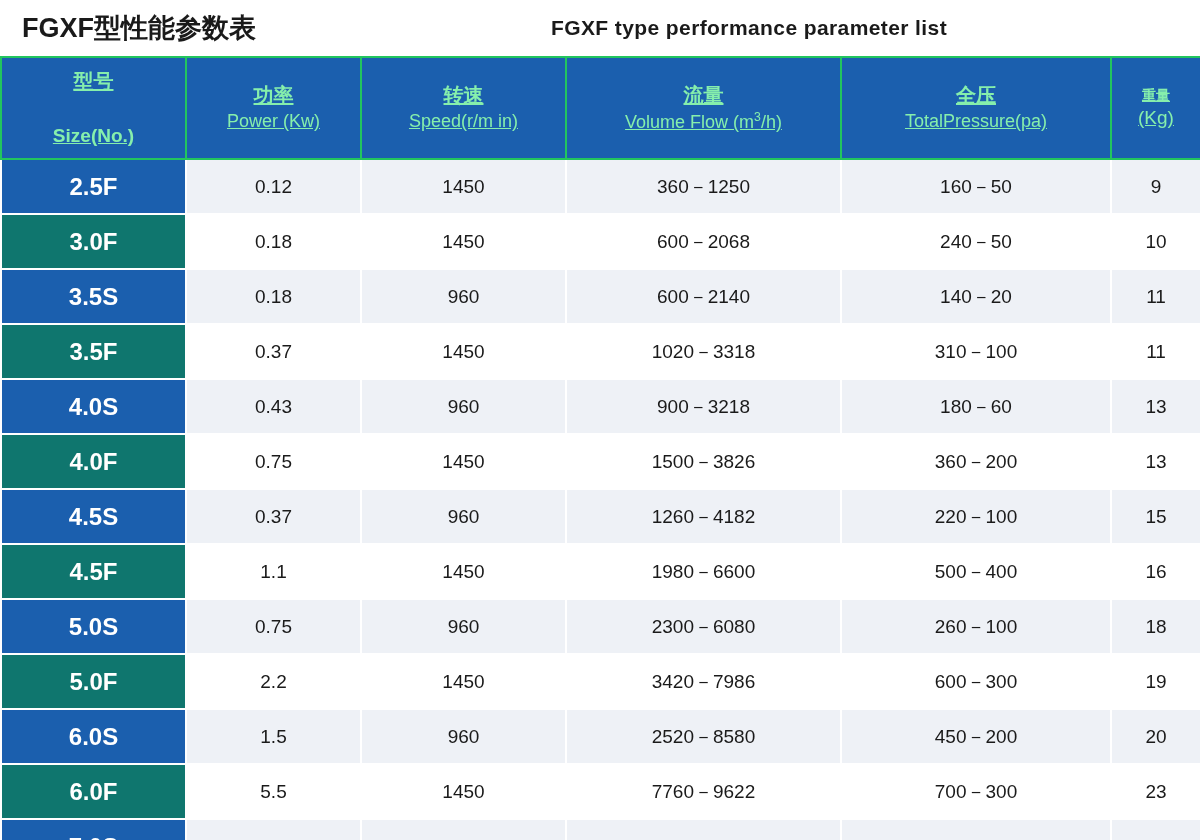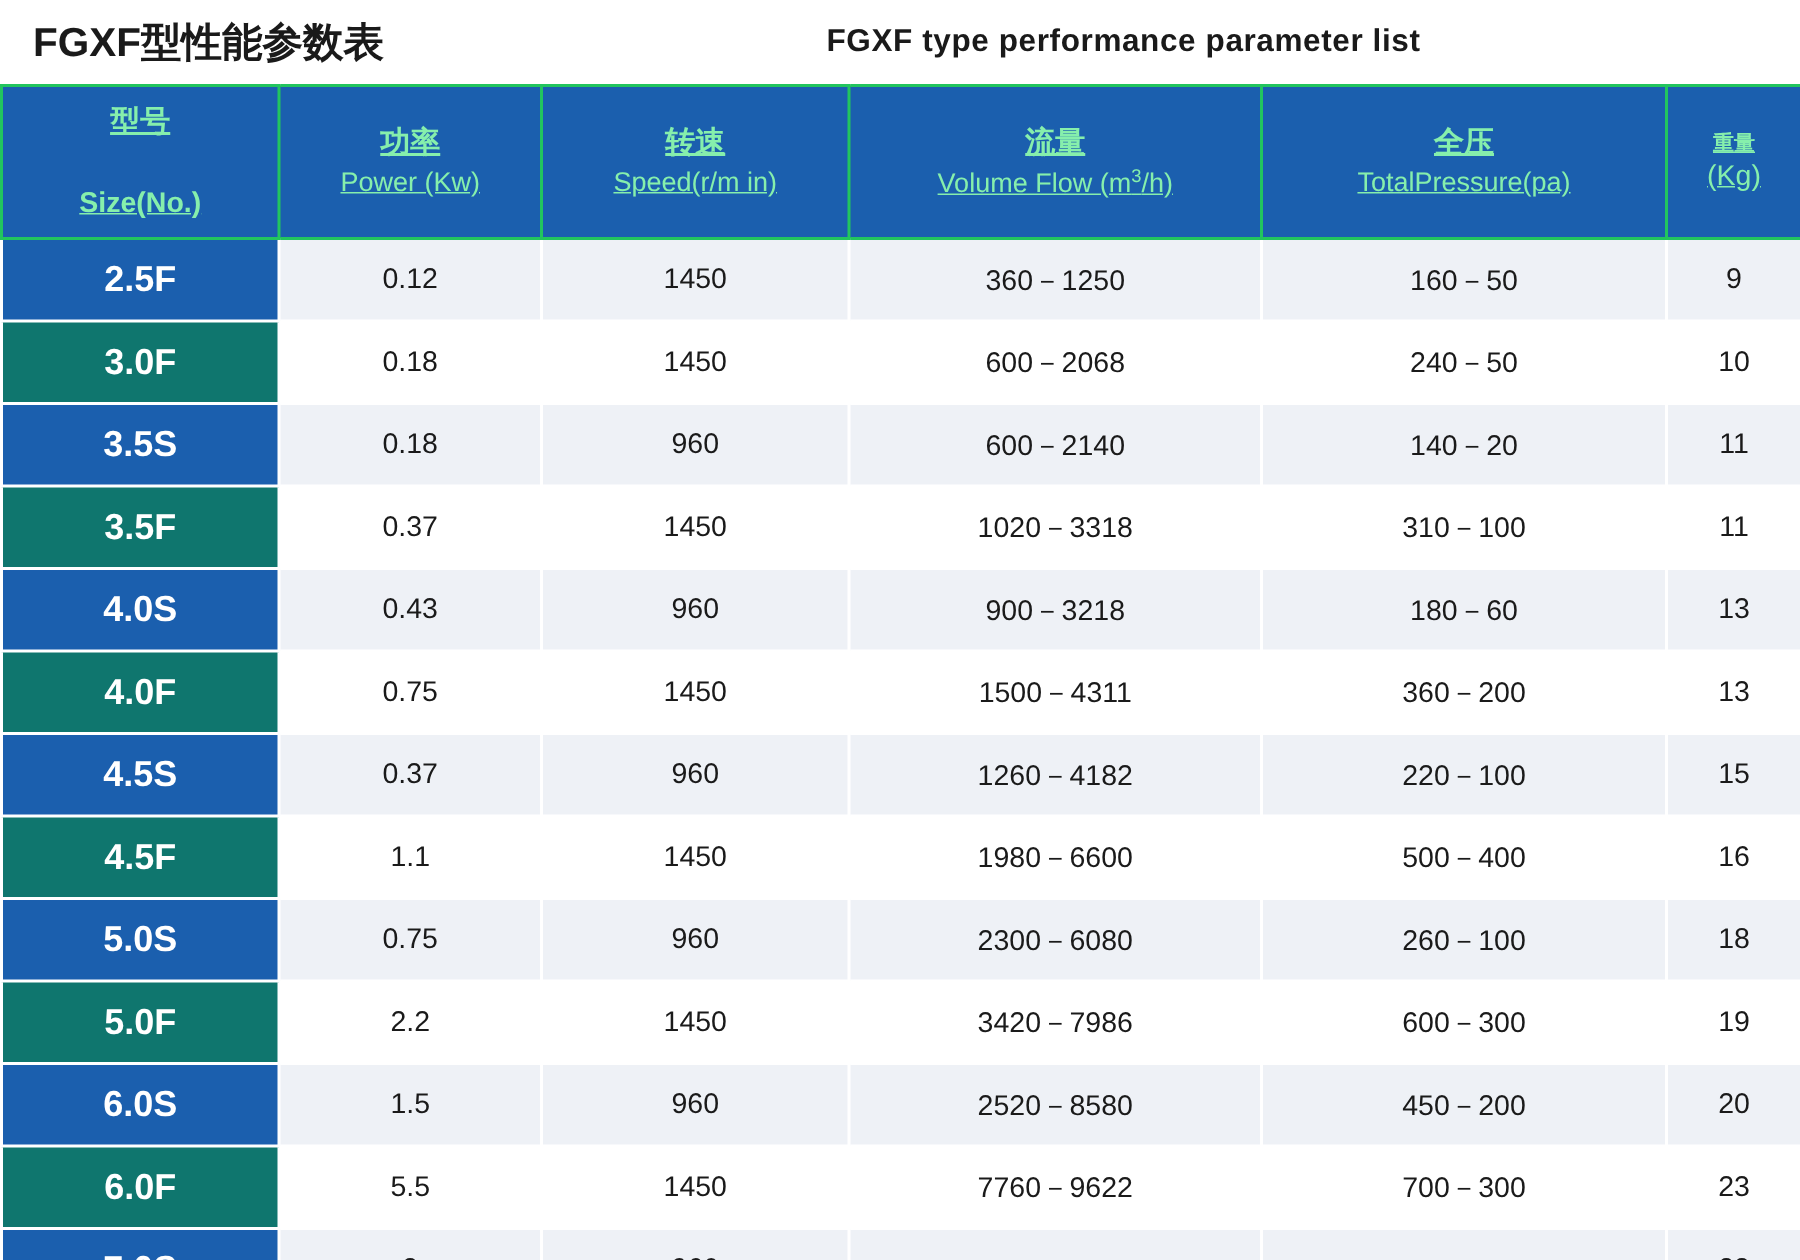--- a/index.html
+++ b/index.html
@@ -189,21 +189,21 @@
           <td>0.43</td>
           <td>960</td>
           <td>900－3218</td>
           <td>180－60</td>
           <td>13</td>
         </tr>
         <tr class="alt">
           <td class="model">4.0F</td>
           <td>0.75</td>
           <td>1450</td>
-          <td>1500－4311</td>
+          <td>1500－3826</td>
           <td>360－200</td>
           <td>13</td>
         </tr>
         <tr>
           <td class="model">4.5S</td>
           <td>0.37</td>
           <td>960</td>
           <td>1260－4182</td>
           <td>220－100</td>
           <td>15</td>

